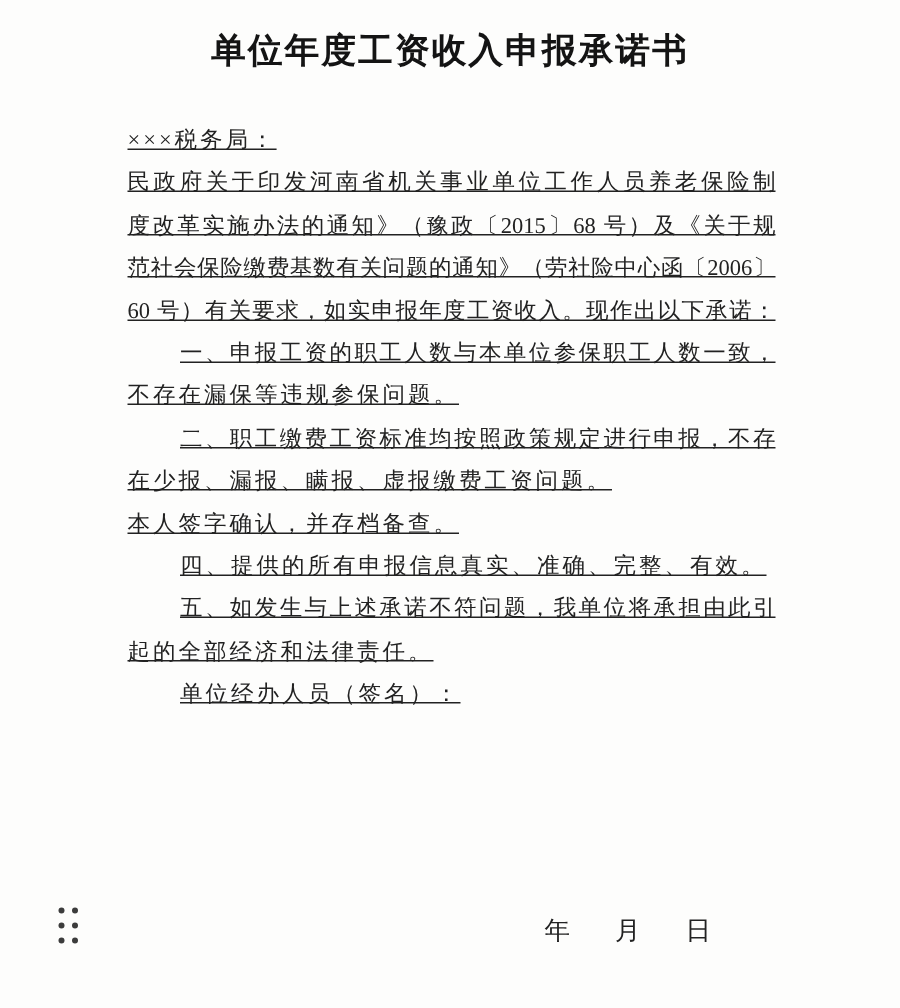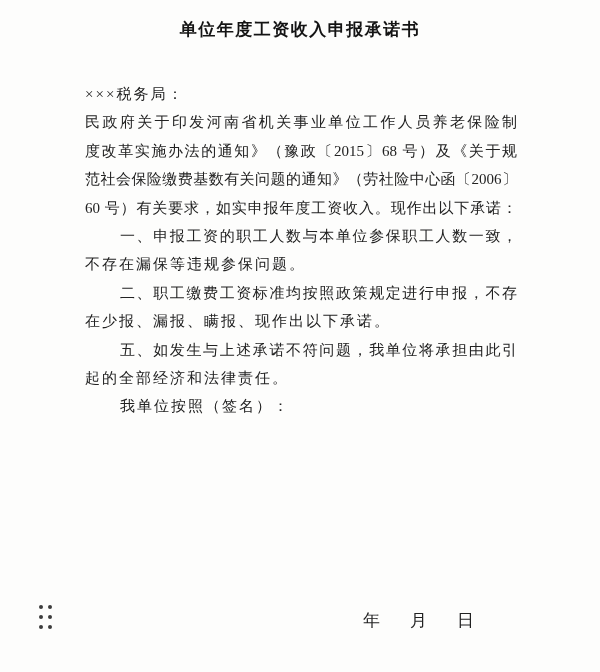--- a/index.html
+++ b/index.html
@@ -8,37 +8,38 @@
     width:600px;height:672px;
     background:#fdfdfc;
     font-family:"Liberation Serif","DejaVu Serif",serif;
     color:#1f1f1f;
     overflow:hidden;
   }
   .doc-title{
     position:absolute;
     top:18px;left:0;right:0;
     text-align:center;
-    font-size:17px;
+    font-size:23px;
     font-weight:bold;
     letter-spacing:1.5px;
     color:#141414;
   }
   .content{
     position:absolute;
     left:85px;top:80px;
     width:432px;
   }
   .line{
     height:28.4px;
     line-height:28.4px;
     font-size:15px;
     letter-spacing:2px;
     white-space:nowrap;
     color:#222;
+    text-decoration:underline;
   }
   .ind{ text-indent:35px; }
   .jl{
     letter-spacing:0;
     text-align:justify;
     text-align-last:justify;
   }
   .footer-date{
     position:absolute;
     left:363px;top:610px;
@@ -75,28 +76,30 @@
 
     <div class="line jl">民政府关于印发河南省机关事业单位工作人员养老保险制</div>
     <div class="line jl">度改革实施办法的通知》（豫政〔2015〕68 号）及《关于规</div>
     <div class="line jl">范社会保险缴费基数有关问题的通知》（劳社险中心函〔2006〕</div>
     <div class="line jl">60 号）有关要求，如实申报年度工资收入。现作出以下承诺：</div>
 
     <div class="line ind jl">一、申报工资的职工人数与本单位参保职工人数一致，</div>
     <div class="line">不存在漏保等违规参保问题。</div>
 
     <div class="line ind jl">二、职工缴费工资标准均按照政策规定进行申报，不存</div>
-    <div class="line">在少报、漏报、瞒报、现作出以下承诺。</div>
+    <div class="line">在少报、漏报、瞒报、虚报缴费工资问题。</div>
 
+    <div class="line">本人签字确认，并存档备查。</div>
 
+    <div class="line ind">四、提供的所有申报信息真实、准确、完整、有效。</div>
 
     <div class="line ind jl">五、如发生与上述承诺不符问题，我单位将承担由此引</div>
     <div class="line">起的全部经济和法律责任。</div>
 
-    <div class="line ind">我单位按照（签名）：</div>
+    <div class="line ind">单位经办人员（签名）：</div>
   </div>
 
   <div class="dots-grid">
     <span></span>
     <span></span>
     <span></span>
     <span></span>
     <span></span>
     <span></span>
   </div>

